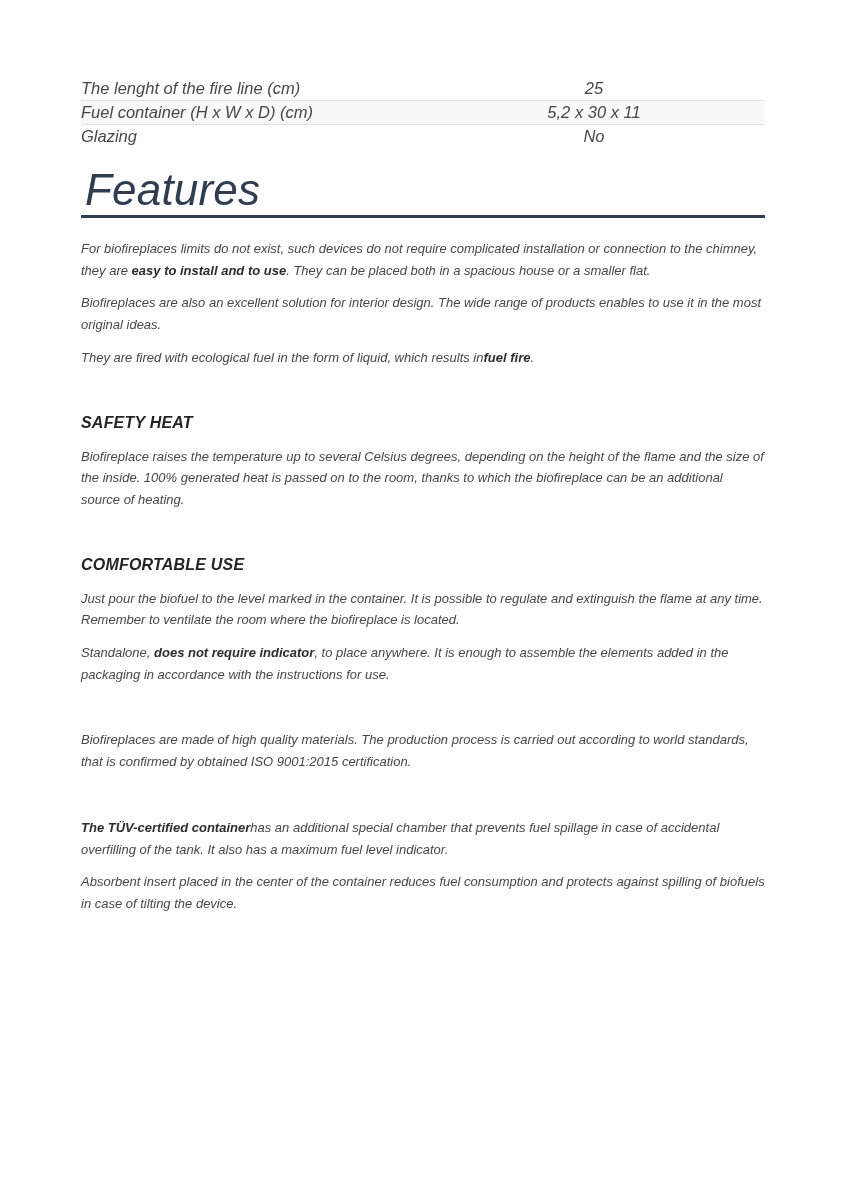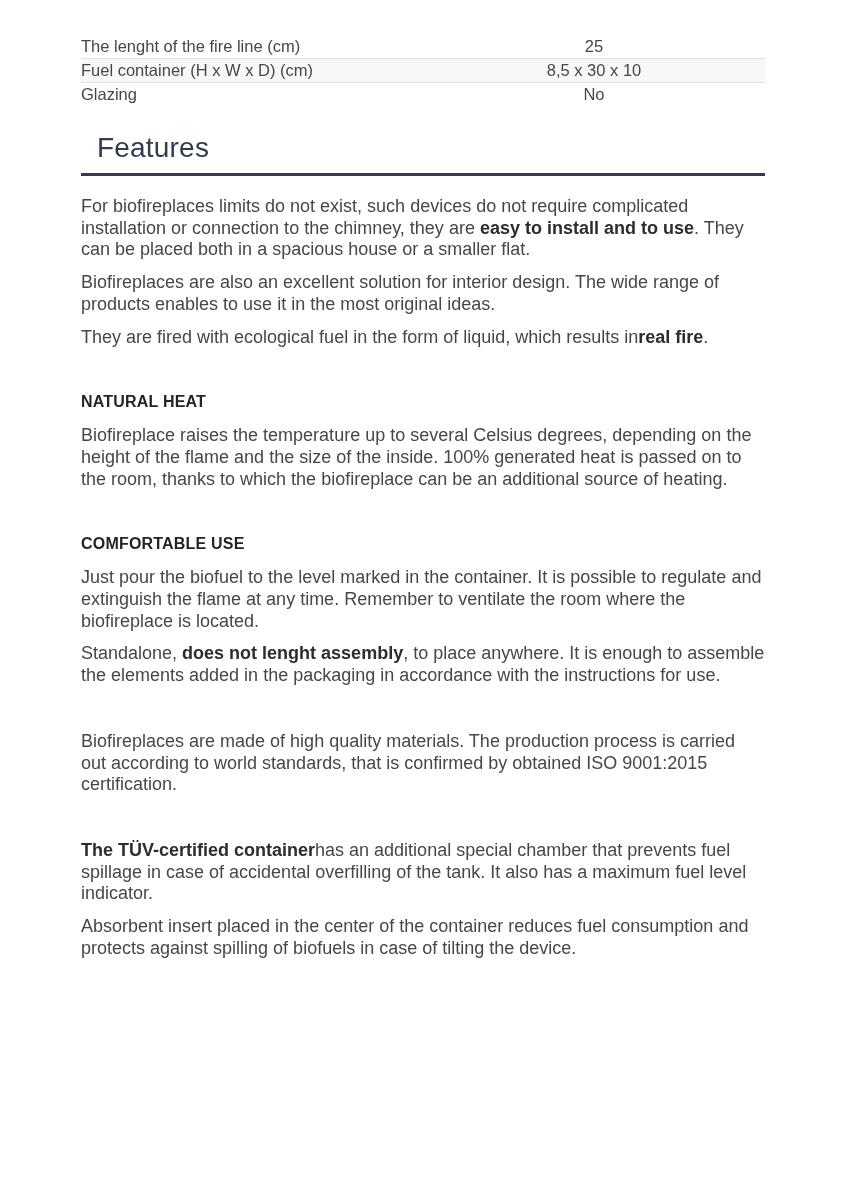--- a/index.html
+++ b/index.html
@@ -7,21 +7,22 @@
   body {
     width: 848px;
     height: 1200px;
     background: #ffffff;
     font-family: "Liberation Sans", sans-serif;
     overflow: hidden;
   }
   .page {
     width: 848px;
     height: 1200px;
-    padding: 35px 83px 0 81px;
+    padding: 77px 83px 0 81px;
+    font-style: italic;
   }
   
   .spec-table {
     width: 100%;
     border-collapse: collapse;
     font-size: 16.5px;
     color: var(--body-text, #474747);
   }
   .spec-table td {
     padding: 2px 0;
@@ -31,35 +32,35 @@
   }
   .spec-label { text-align: left; width: 50%; }
   .spec-value { text-align: center; width: 50%; }
   .spec-row.striped {
     background: var(--table-stripe, #f8f8f8);
     border-top: 1px solid var(--table-border, #e0e0e0);
     border-bottom: 1px solid var(--table-border, #e0e0e0);
   }
   
   .features-title {
-    font-size: 28px;
+    font-size: 44px;
     font-weight: 400;
     color: var(--heading, #303c50);
-    margin: 22px 16px 5px;
+    margin: 22px 4px 5px;
     line-height: 40px;
     letter-spacing: 0.2px;
   }
   .title-rule {
     border: none;
     border-top: 3px solid var(--rule, #303c50);
     margin: 0 0 20px 0;
   }
   
   .body-para {
-    font-size: 18px;
+    font-size: 13px;
     line-height: 21.7px;
     color: var(--body-text, #474747);
     margin: 0 0 11px 0;
     font-weight: 400;
   }
   .body-para .bold {
     font-weight: 700;
     color: var(--bold-text, #2d2d2d);
   }
   .feature-section { margin-top: 44px; }
@@ -78,48 +79,48 @@
 <div class="page">
 
   <table class="spec-table">
     <tbody id="spec-rows">
         <tr class="spec-row">
           <td class="spec-label">The lenght of the fire line (cm)</td>
           <td class="spec-value">25</td>
         </tr>
         <tr class="spec-row striped">
           <td class="spec-label">Fuel container (H x W x D) (cm)</td>
-          <td class="spec-value">8,5 x 30 x 10</td>
+          <td class="spec-value">5,2 x 30 x 11</td>
         </tr>
         <tr class="spec-row">
           <td class="spec-label">Glazing</td>
           <td class="spec-value">No</td>
         </tr>
       </tbody>
   </table>
 
   <h1 class="features-title">Features</h1>
 
   <hr class="title-rule">
 
   <div id="intro">
       <p class="body-para"><span class="">For biofireplaces limits do not exist, such devices do not require complicated installation or connection to the chimney, they are </span><span class="bold">easy to install and to use</span><span class="">. They can be placed both in a spacious house or a smaller flat.</span></p>
       <p class="body-para"><span class="">Biofireplaces are also an excellent solution for interior design. The wide range of products enables to use it in the most original ideas.</span></p>
-      <p class="body-para"><span class="">They are fired with ecological fuel in the form of liquid, which results in</span><span class="bold">real fire</span><span class="">.</span></p>
+      <p class="body-para"><span class="">They are fired with ecological fuel in the form of liquid, which results in</span><span class="bold">fuel fire</span><span class="">.</span></p>
     </div>
 
   <div id="sections">
       <section class="feature-section">
-        <h3 class="section-heading">NATURAL HEAT</h3>
+        <h3 class="section-heading">SAFETY HEAT</h3>
         <p class="body-para"><span class="">Biofireplace raises the temperature up to several Celsius degrees, depending on the height of the flame and the size of the inside. 100% generated heat is passed on to the room, thanks to which the biofireplace can be an additional source of heating.</span></p>
       </section>
       <section class="feature-section">
         <h3 class="section-heading">COMFORTABLE USE</h3>
         <p class="body-para"><span class="">Just pour the biofuel to the level marked in the container. It is possible to regulate and extinguish the flame at any time. Remember to ventilate the room where the biofireplace is located.</span></p>
-        <p class="body-para"><span class="">Standalone, </span><span class="bold">does not lenght assembly</span><span class="">, to place anywhere. It is enough to assemble the elements added in the packaging in accordance with the instructions for use.</span></p>
+        <p class="body-para"><span class="">Standalone, </span><span class="bold">does not require indicator</span><span class="">, to place anywhere. It is enough to assemble the elements added in the packaging in accordance with the instructions for use.</span></p>
       </section>
       <section class="feature-section">
         <p class="body-para"><span class="">Biofireplaces are made of high quality materials. The production process is carried out according to world standards, that is confirmed by obtained ISO 9001:2015 certification.</span></p>
       </section>
       <section class="feature-section">
         <p class="body-para"><span class="bold">The TÜV-certified container</span><span class="">has an additional special chamber that prevents fuel spillage in case of accidental overfilling of the tank. It also has a maximum fuel level indicator.</span></p>
         <p class="body-para"><span class="">Absorbent insert placed in the center of the container reduces fuel consumption and protects against spilling of biofuels in case of tilting the device.</span></p>
       </section>
     </div>
 

